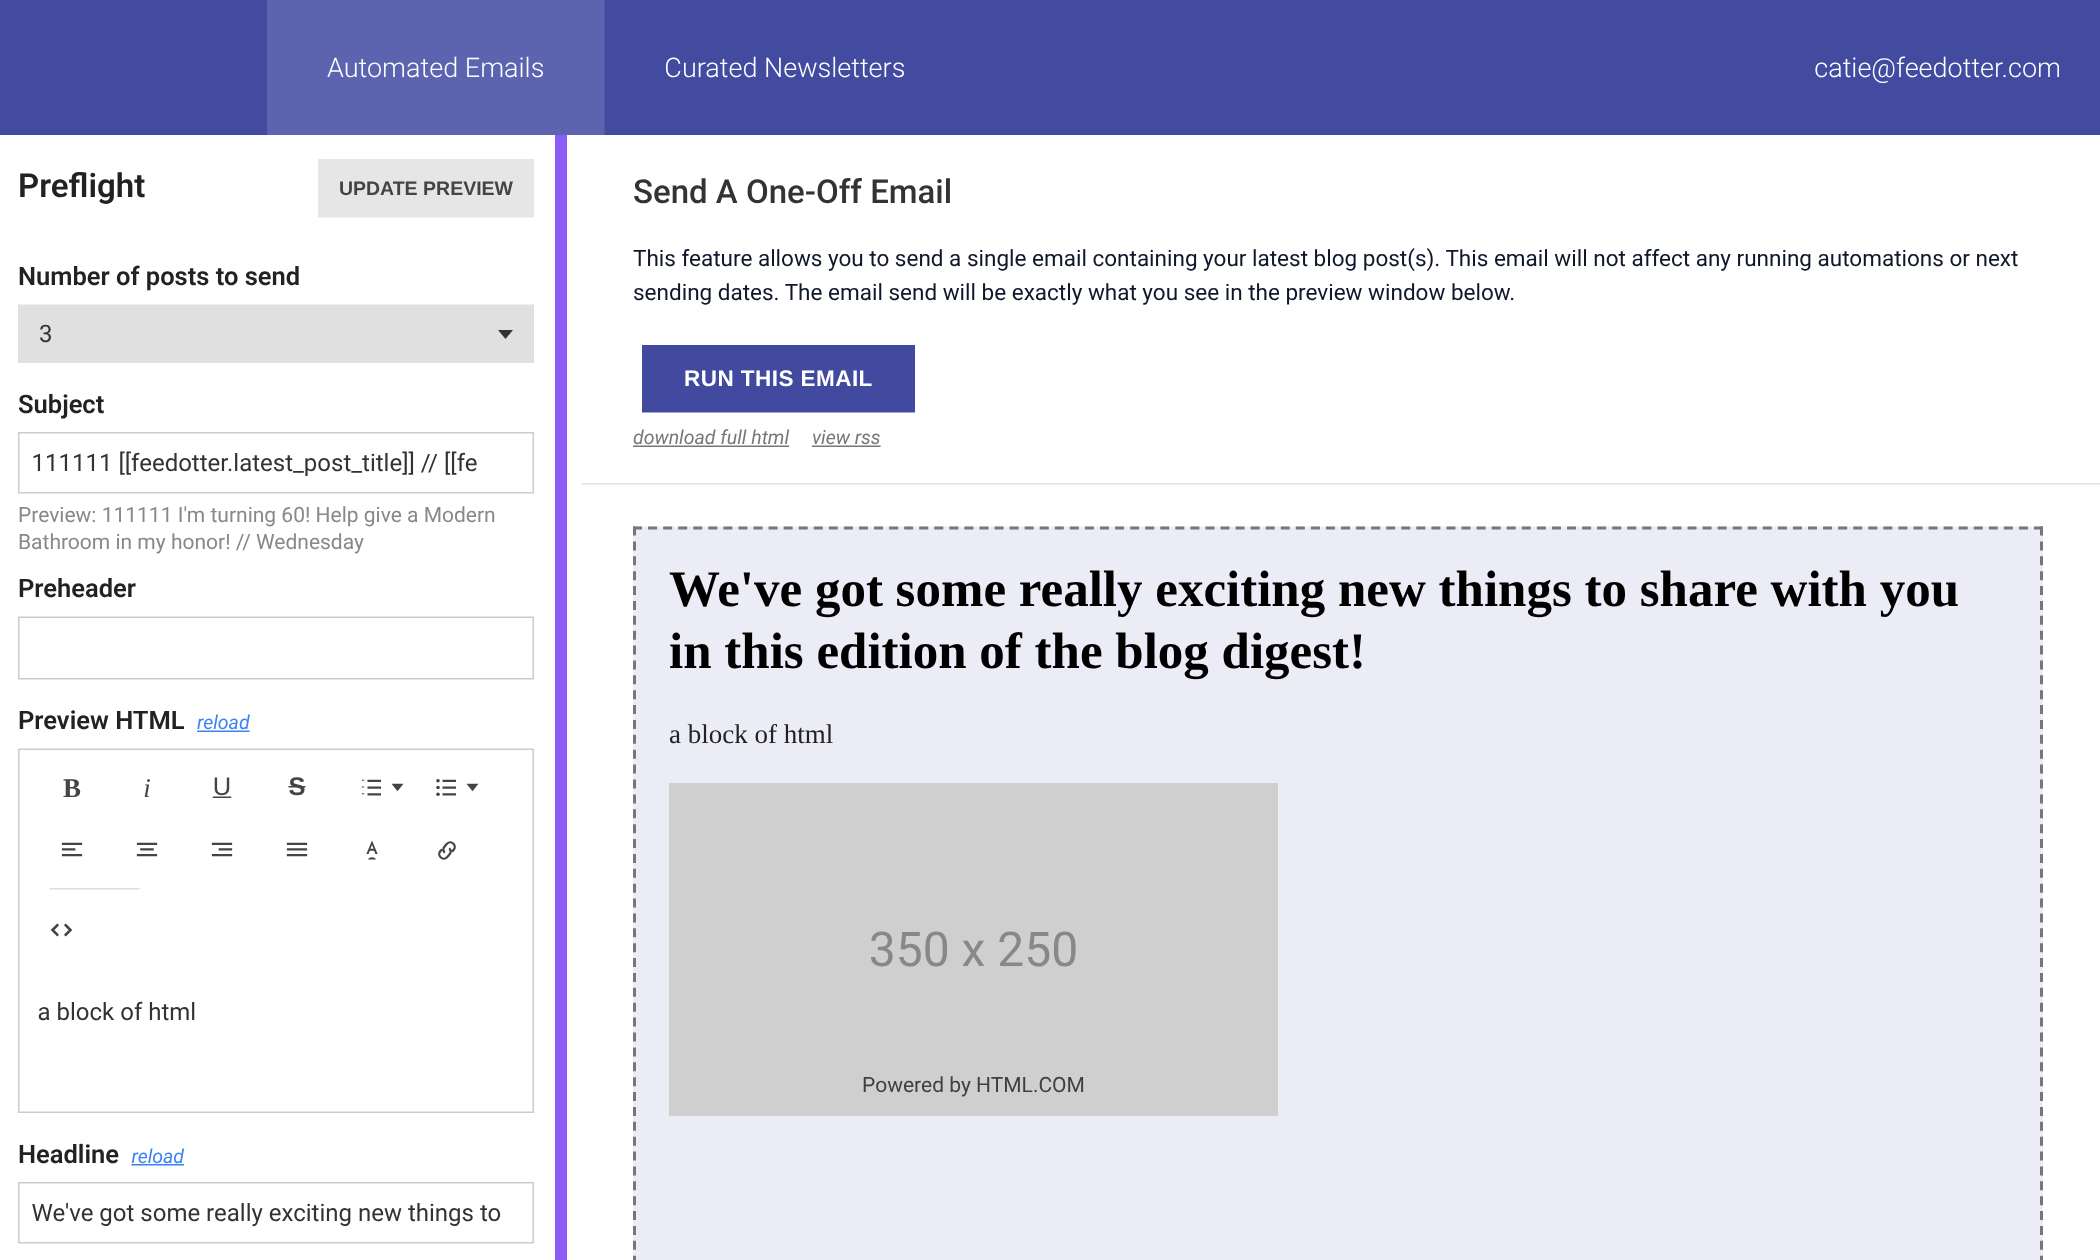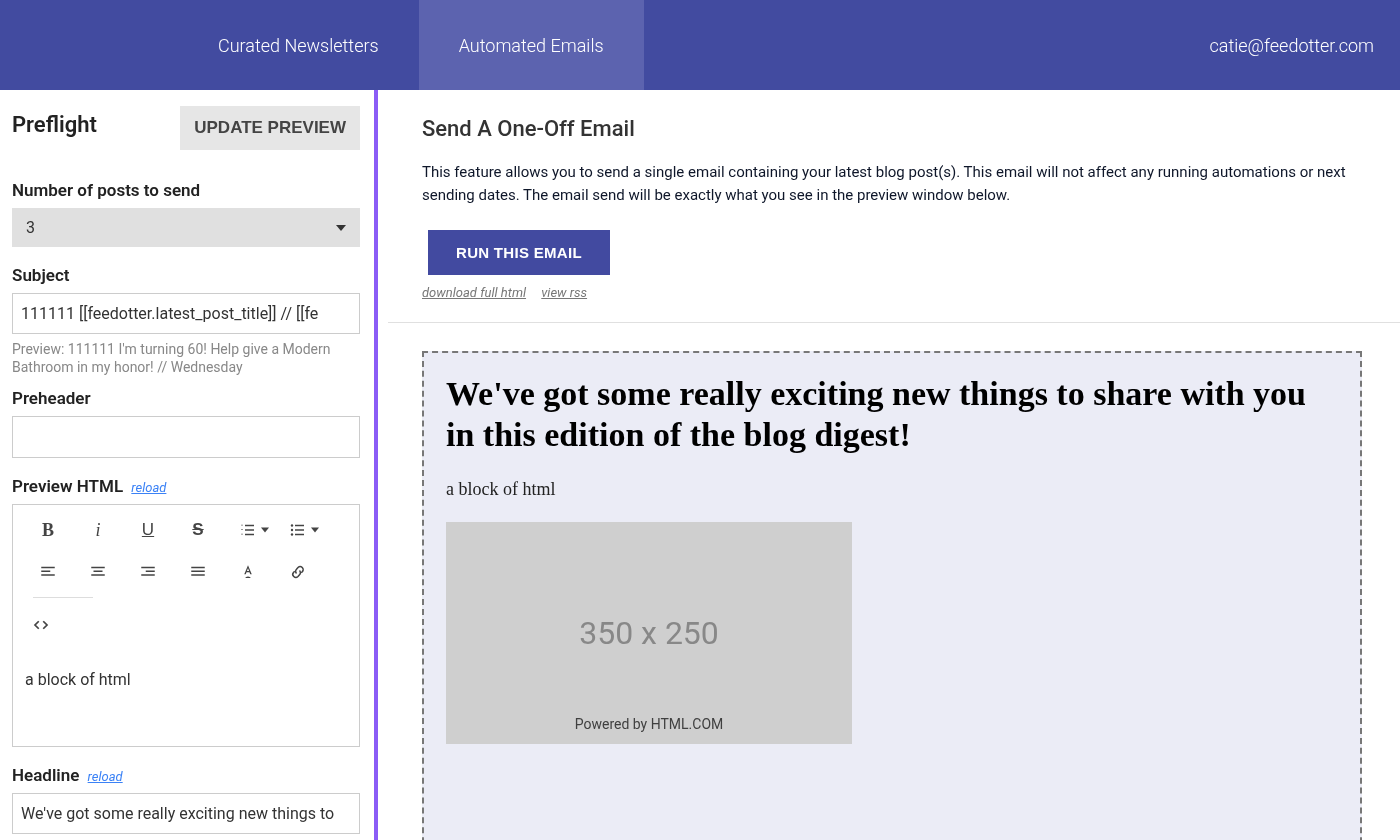--- a/index.html
+++ b/index.html
@@ -55,41 +55,41 @@
     font-weight: 300;
   }
   
   .content {
     display: flex;
     height: 750px;
   }
   .sidebar {
     width: 378px;
     padding: 16px 14px 0 12px;
-    border-right: 4px solid #8b5cf6;
+    border-right: 8px solid #8b5cf6;
     background: #fff;
     overflow-y: auto;
   }
   .sidebar-header {
     display: flex;
     justify-content: space-between;
     align-items: flex-start;
     margin-bottom: 30px;
   }
   .preflight-title {
     font-size: 22px;
     font-weight: 600;
     color: #222;
     margin-top: 6px;
   }
   .update-btn {
     background: #e6e6e6;
     border: none;
     padding: 12px 14px;
-    font-size: 17px;
+    font-size: 13px;
     font-weight: 600;
     color: #444;
     cursor: pointer;
   }
   .field { margin-bottom: 18px; }
   .field-label {
     font-size: 17px;
     font-weight: 600;
     color: #222;
     margin-bottom: 8px;
@@ -281,25 +281,25 @@
   .strike-ic { text-decoration: line-through; font-family: Arial; font-size:17px; font-weight:600;}
 </style>
 </head>
 <body>
 
 <div class="topnav">
   <div class="logo">
     <span class="logo-inner">tter</span>
   </div>
   <div class="nav-tabs">
+    <div class="nav-tab active">
+      <span>Automated Emails</span>
+    </div>
     <div class="nav-tab">
       <span>Curated Newsletters</span>
-    </div>
-    <div class="nav-tab active">
-      <span>Automated Emails</span>
     </div>
   </div>
   <div class="user-email">catie@feedotter.com</div>
 </div>
 
 <div class="content">
 
   <div class="sidebar">
     <div class="sidebar-header">
       <div class="preflight-title">Preflight</div>

